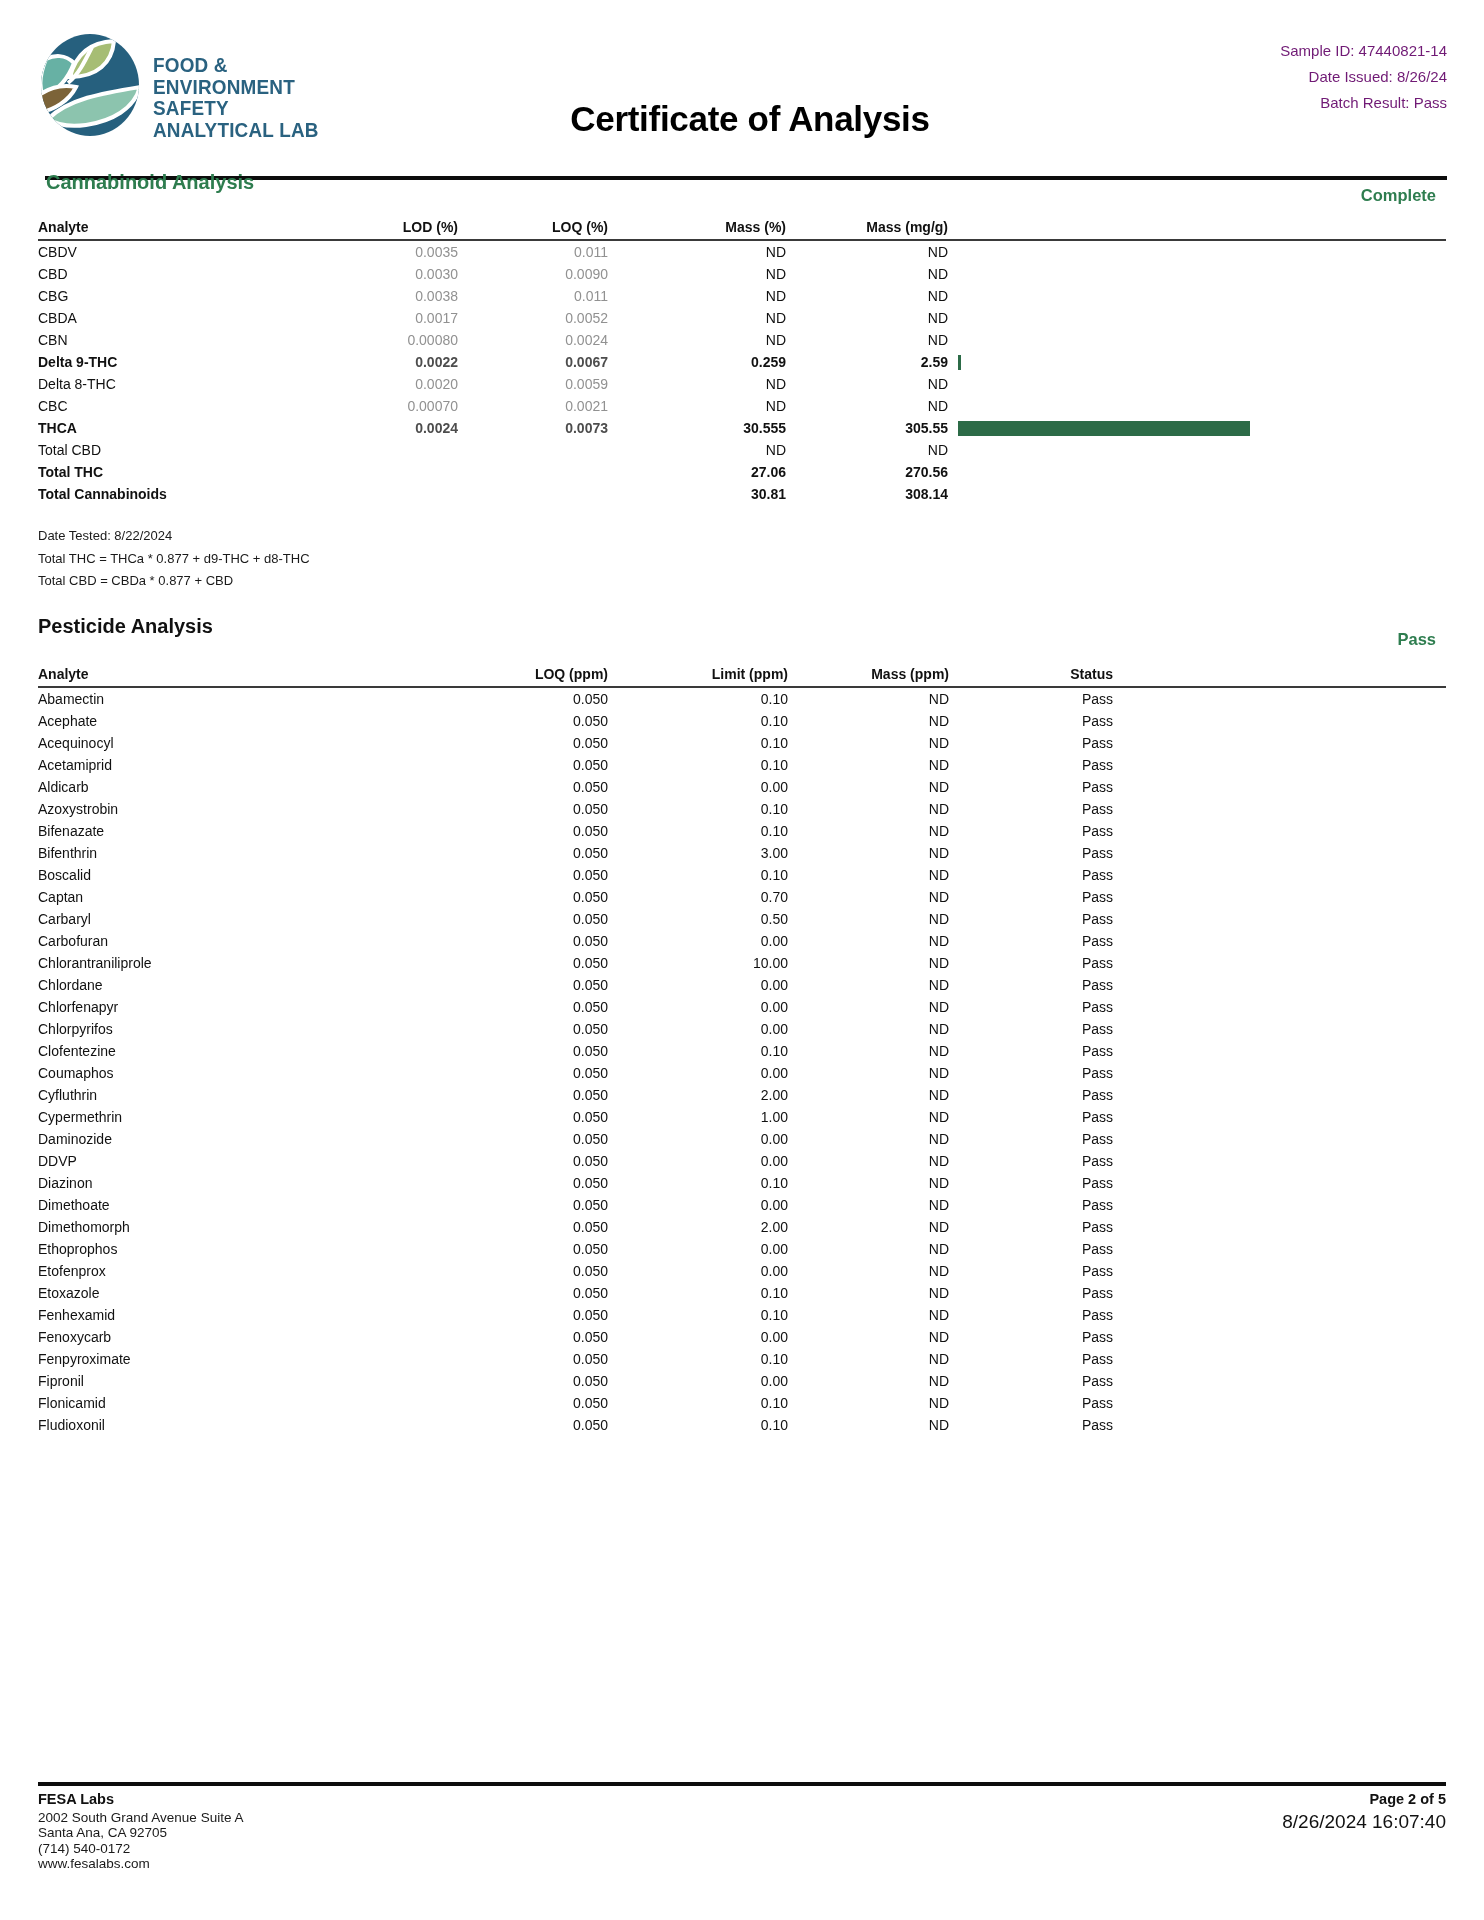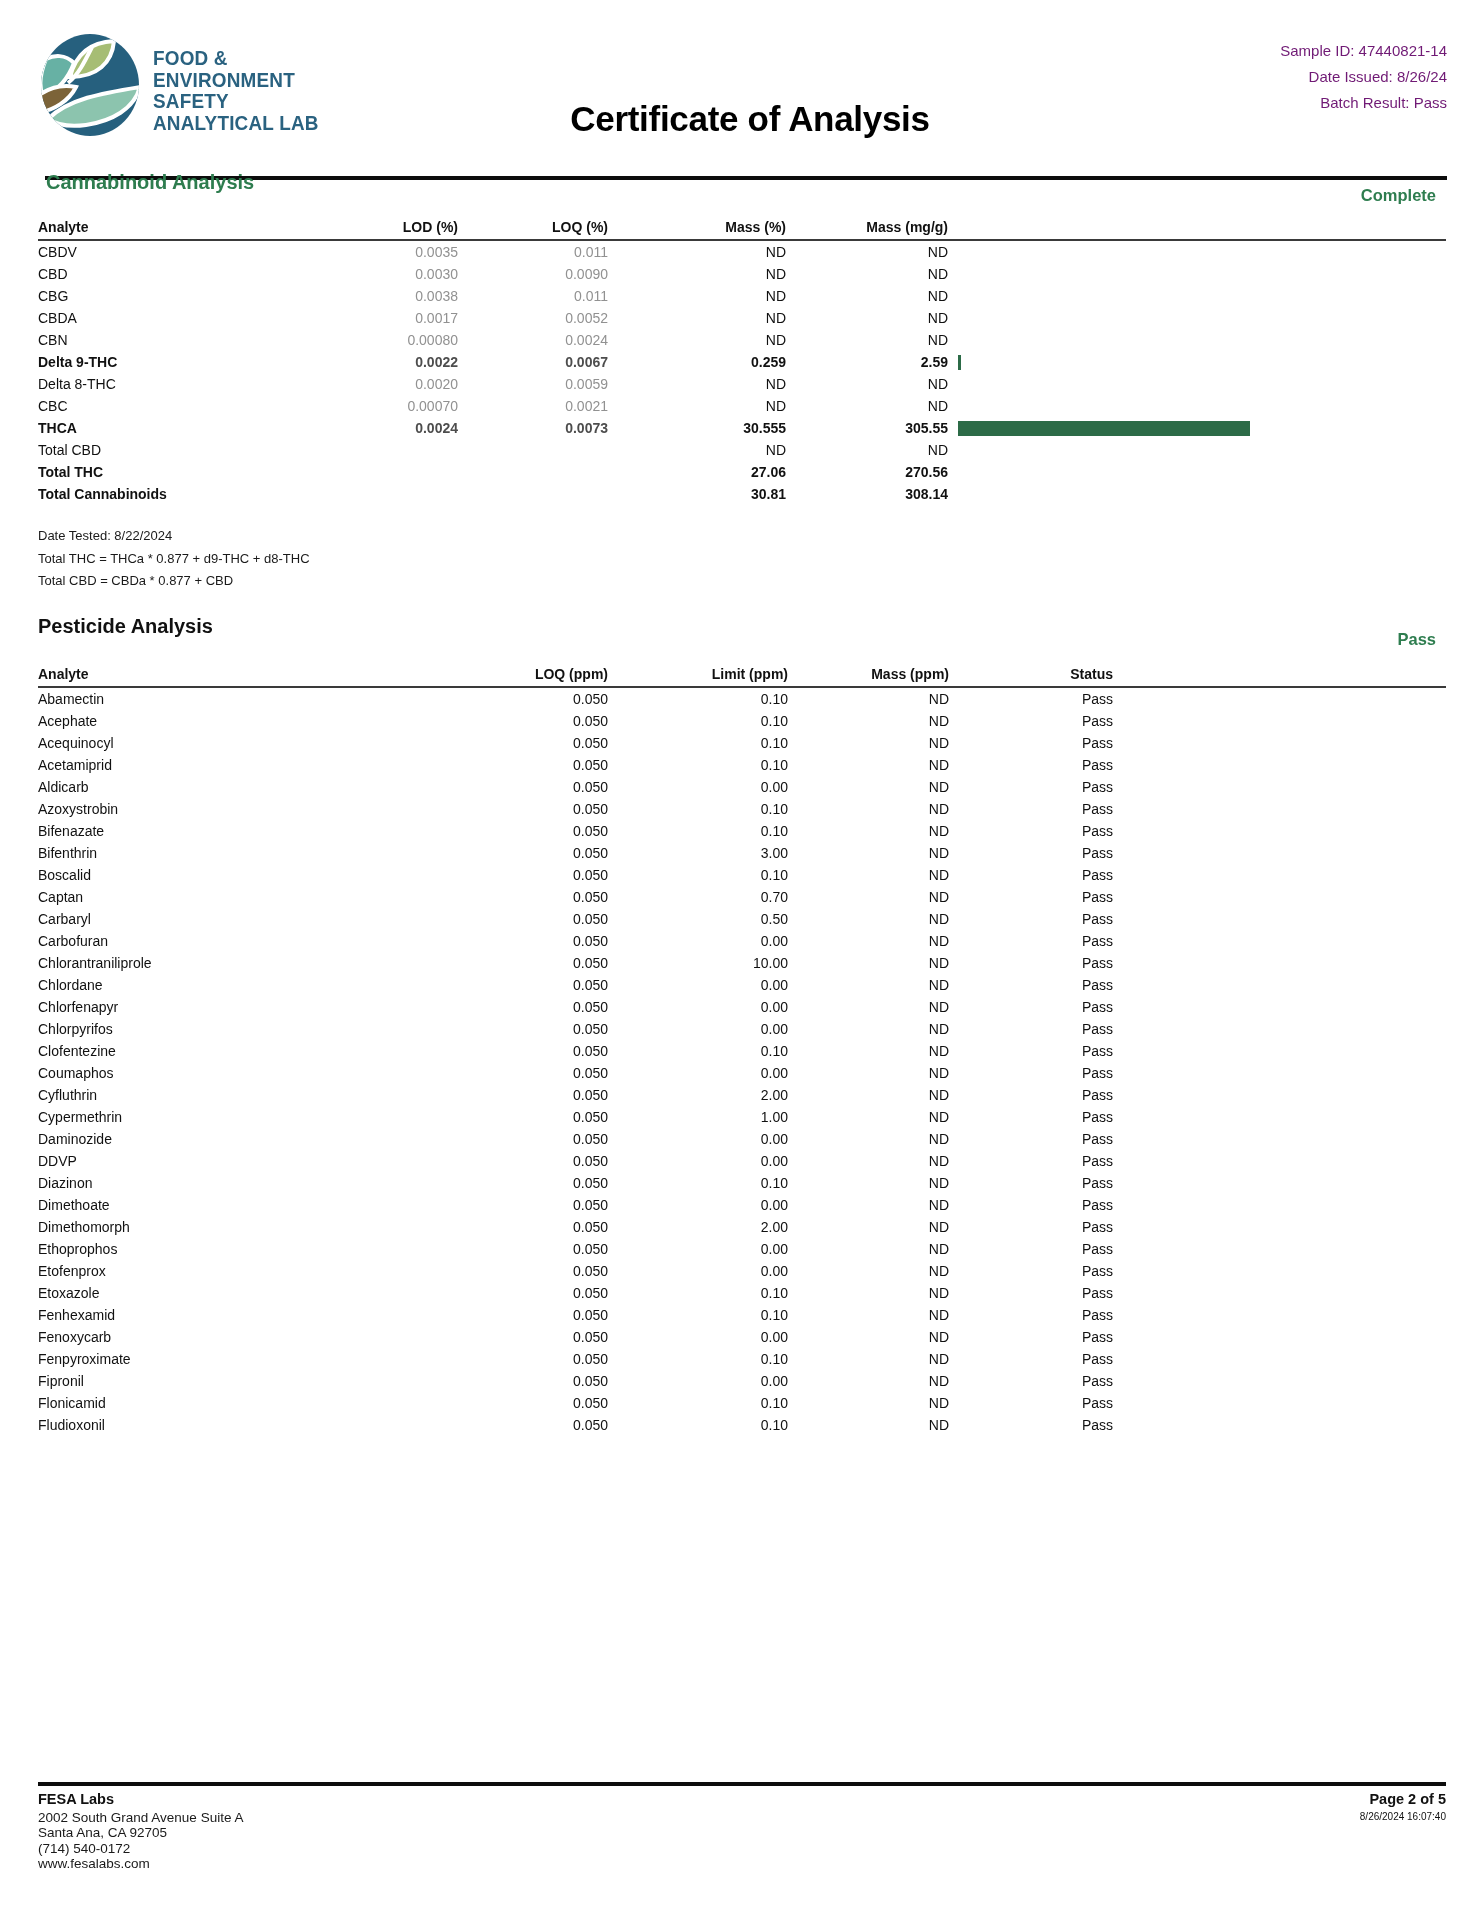--- a/index.html
+++ b/index.html
@@ -1,21 +1,21 @@
 <!DOCTYPE html>
 <html><head>
 <meta charset="utf-8">
 <style>
   html,body{margin:0;padding:0;background:#e8e8e8;}
   .page{position:relative;width:1484px;height:1920px;background:#ffffff;
         font-family:"Liberation Sans",sans-serif;color:#111;overflow:hidden;margin:0 auto;}
   .abs{position:absolute;}
 
   
-  .logo-wrap{left:40px;top:33px;display:flex;align-items:center;}
+  .logo-wrap{left:40px;top:33px;display:flex;align-items:flex-end;}
   .logo-text{margin-left:12px;margin-top:8px;color:#2a6280;font-weight:bold;
              font-size:19.5px;line-height:21.5px;letter-spacing:.2px;
              transform:scaleX(.97);transform-origin:left top;}
   .doc-title{left:0;top:99px;width:1484px;text-align:center;
              font-size:35px;font-weight:bold;color:#000000;letter-spacing:-.3px;padding-left:8px;}
   .meta{right:37px;top:38px;text-align:right;font-size:15px;line-height:26px;color:#701a75;}
   .hr-top{left:45px;top:176px;width:1402px;height:4px;background:#0d0d0d;}
   .subtitle{left:0;top:190px;width:1430px;text-align:center;font-size:12.5px;color:#222;}
 
   
@@ -43,21 +43,21 @@
   .ptable{left:38px;top:663px;width:1408px;}
   .phead,.prow{display:grid;grid-template-columns:300px 270px 180px 161px 164px 1fr;
                height:22px;line-height:22px;font-size:14px;}
   .phead{font-weight:bold;border-bottom:2.5px solid #3a3a3a;height:23px;}
 
   
   .hr-bottom{left:38px;top:1782px;width:1408px;height:4px;background:#0d0d0d;}
   .f-lab{left:38px;top:1791px;font-size:14.5px;font-weight:bold;}
   .f-addr{left:38px;top:1810px;font-size:13.5px;line-height:15.3px;color:#1a1a1a;}
   .f-page{right:38px;top:1791px;font-size:14.5px;font-weight:bold;text-align:right;}
-  .f-time{right:38px;top:1811px;font-size:10px;text-align:right;}
+  .f-time{right:38px;top:1811px;font-size:19px;text-align:right;}
 </style>
 </head>
 <body>
 
 <div class="page">
 
   <div class="abs logo-wrap">
     <span>
       <svg width="101" height="104" viewBox="0 0 101 104">
         <defs>

